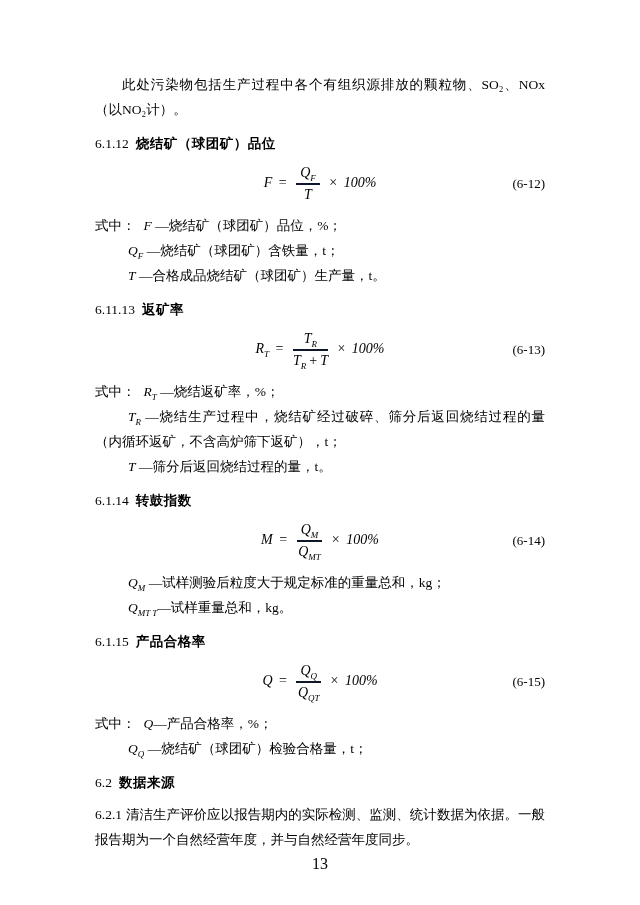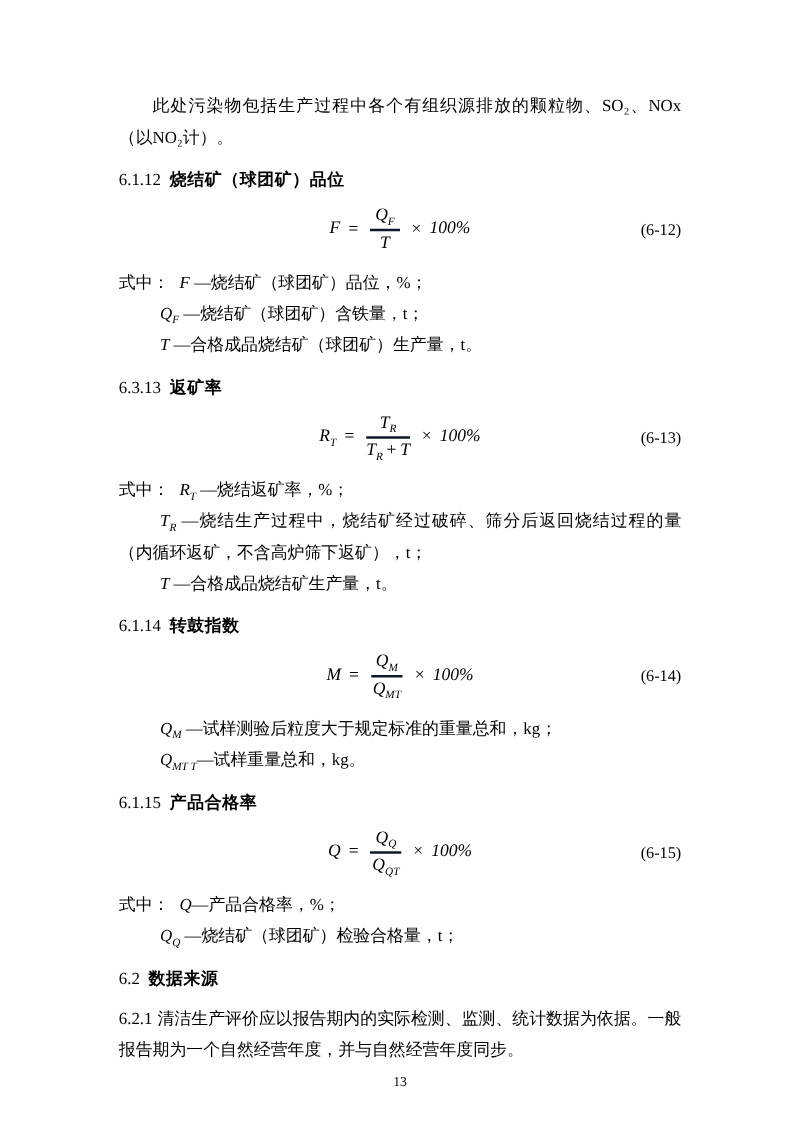--- a/index.html
+++ b/index.html
@@ -24,21 +24,21 @@
   .frac .fden { display: block; padding-top: 1px; }
   .op { margin: 0 3px; font-style: normal; }
   .pct { font-style: italic; }
   .eq-num { position: absolute; right: 0; top: 50%; transform: translateY(-50%); font-size: 13px; font-style: normal; }
   .where-line { margin: 0; }
   .where-label { margin-right: 8px; }
   .def-line { text-indent: 33px; margin: 0; }
   .dash-text { }
   .p62 { margin: 7px 0; }
   .p62 .pnum { margin-right: 4px; }
-  .page-number { position: absolute; bottom: 33px; left: 0; width: 100%; text-align: center; font-size: 11px; line-height: 1; }
+  .page-number { position: absolute; bottom: 33px; left: 0; width: 100%; text-align: center; font-size: 16px; line-height: 1; }
 </style>
 </head>
 <body>
 
 <div class="page">
 
   <p class="intro">此处污染物包括生产过程中各个有组织源排放的颗粒物、SO₂、NOx（以NO₂计）。</p>
 
   <p class="sec-head"><span class="sec-num">6.1.12</span><span class="sec-title">烧结矿（球团矿）品位</span></p>
   <div class="formula-row">
@@ -51,37 +51,37 @@
       </span>
       <span class="op">×</span>
       <span class="pct">100%</span>
     </span>
     <span class="eq-num">(6-12)</span>
   </div>
   <p class="where-line"><span class="where-label">式中：</span><span class="var">F</span> <span class="dash-text">—烧结矿（球团矿）品位，%；</span></p>
   <p class="def-line"><span class="var">Q</span><sub>F</sub> <span class="dash-text">—烧结矿（球团矿）含铁量，t；</span></p>
   <p class="def-line"><span class="var">T</span> <span class="dash-text">—合格成品烧结矿（球团矿）生产量，t。</span></p>
 
-  <p class="sec-head"><span class="sec-num">6.3.13</span><span class="sec-title">返矿率</span></p>
+  <p class="sec-head"><span class="sec-num">6.11.13</span><span class="sec-title">返矿率</span></p>
   <div class="formula-row">
     <span class="formula">
       <span class="var"><span>R</span><sub>T</sub></span>
       <span class="op">=</span>
       <span class="frac">
         <span class="fnum"><span class="var">T</span><sub>R</sub></span>
         <span class="fden"><span class="var">T</span><sub>R</sub><span class="op">+</span><span class="var">T</span></span>
       </span>
       <span class="op">×</span>
       <span class="pct">100%</span>
     </span>
     <span class="eq-num">(6-13)</span>
   </div>
   <p class="where-line"><span class="where-label">式中：</span><span class="var">R</span><sub>T</sub> <span class="dash-text">—烧结返矿率，%；</span></p>
   <p class="def-line"><span class="var">T</span><sub>R</sub> <span class="dash-text">—烧结生产过程中，烧结矿经过破碎、筛分后返回烧结过程的量（内循环返矿，不含高炉筛下返矿），t；</span></p>
-  <p class="def-line"><span class="var">T</span> <span class="dash-text">—合格成品烧结矿生产量，t。</span></p>
+  <p class="def-line"><span class="var">T</span> <span class="dash-text">—筛分后返回烧结过程的量，t。</span></p>
 
   <p class="sec-head"><span class="sec-num">6.1.14</span><span class="sec-title">转鼓指数</span></p>
   <div class="formula-row">
     <span class="formula">
       <span class="var">M</span>
       <span class="op">=</span>
       <span class="frac">
         <span class="fnum"><span class="var">Q</span><sub>M</sub></span>
         <span class="fden"><span class="var">Q</span><sub>MT</sub></span>
       </span>

